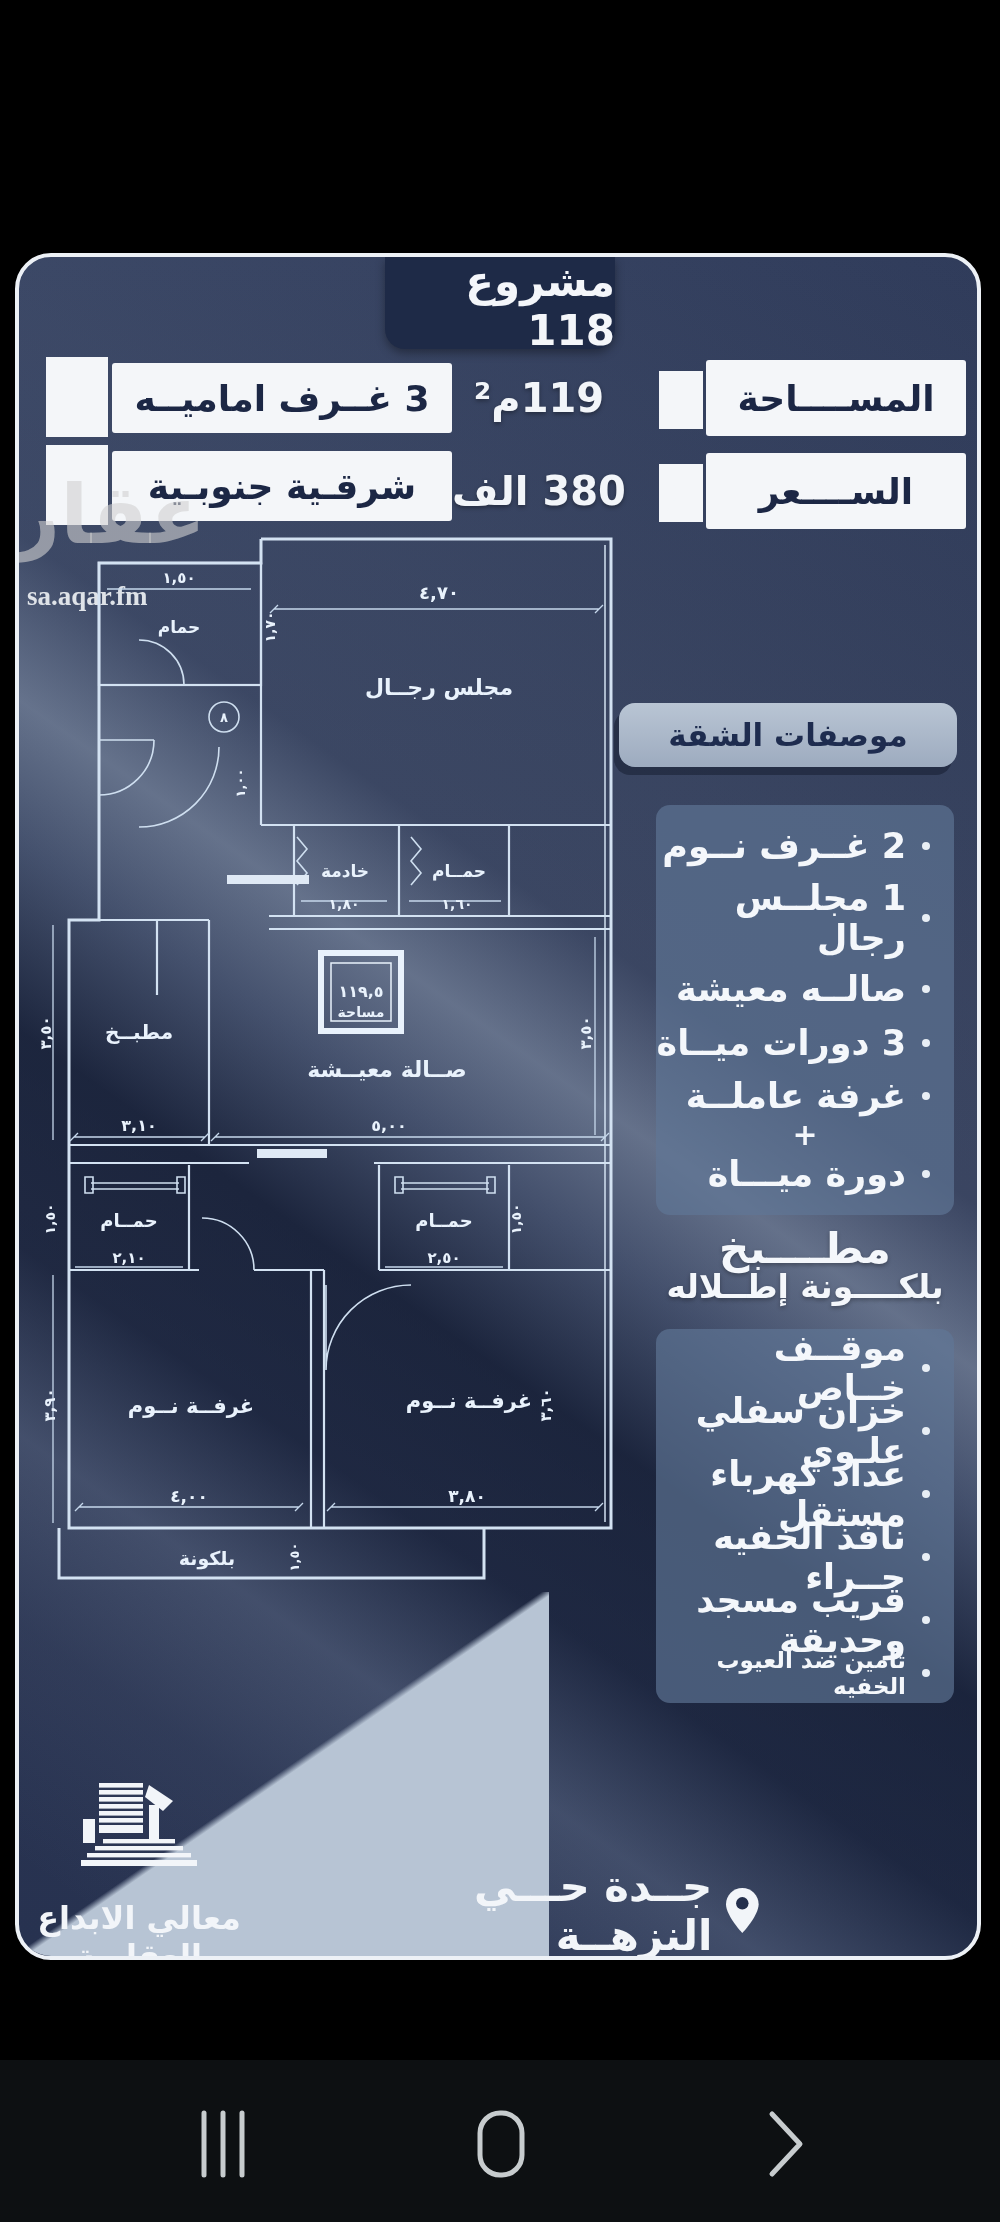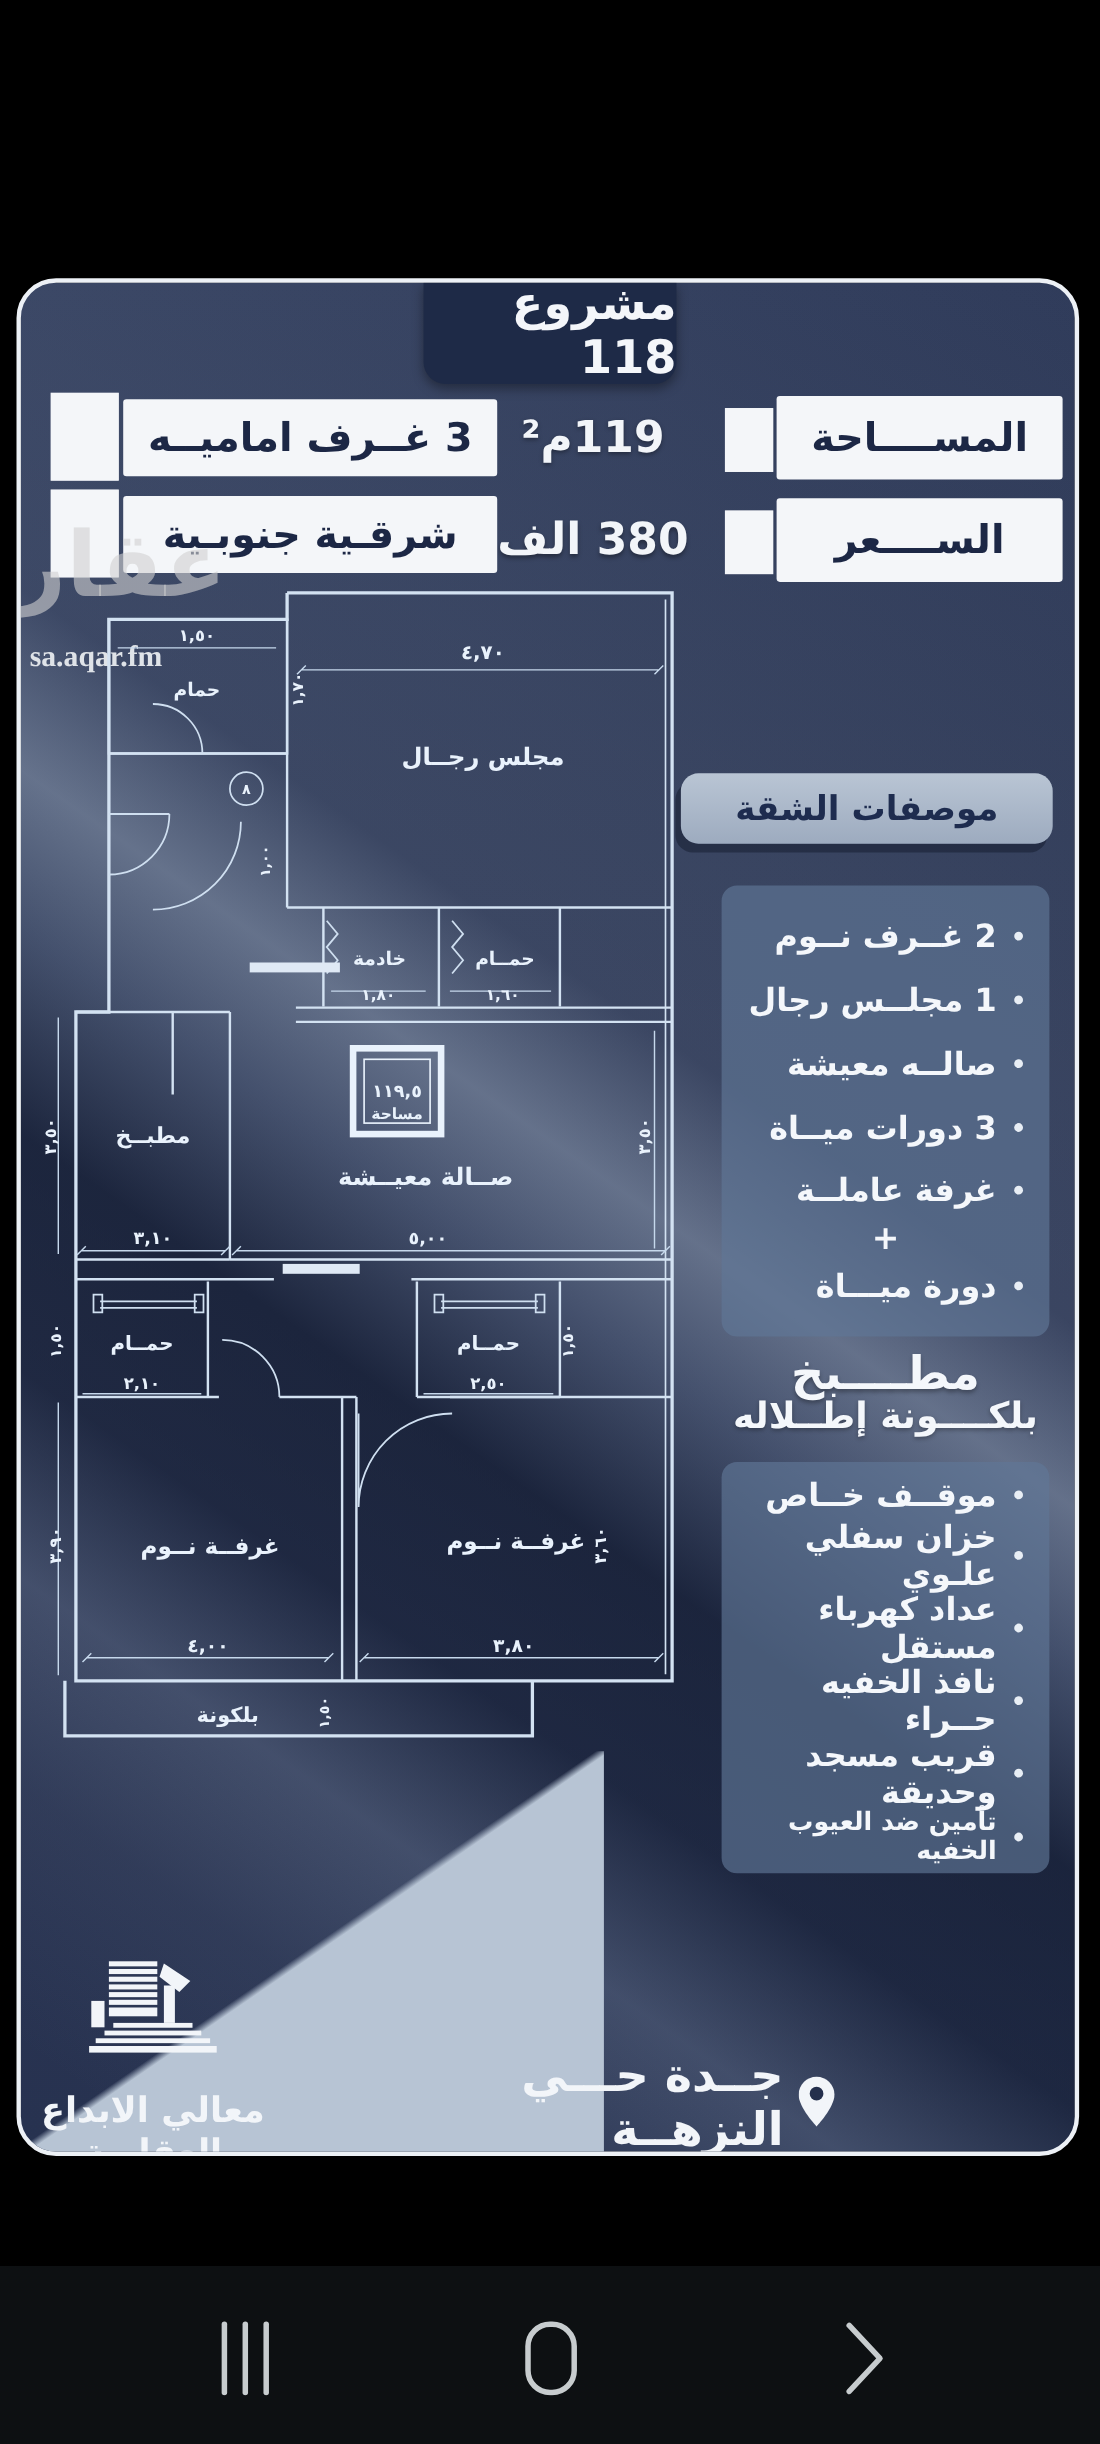--- a/index.html
+++ b/index.html
@@ -25,21 +25,21 @@
       rgba(150,166,190,.24) 78%,
       rgba(150,166,190,.08) 86%,
       rgba(255,255,255,0) 96%);
   }
   .corner-tri{
     position:absolute;left:0;top:1335px;width:530px;height:365px;pointer-events:none;
     background:linear-gradient(to bottom right, rgba(183,196,214,0) 49.3%, #b7c4d4 50.5%);
   }
   .title-box{
     position:absolute;left:366px;top:0;width:230px;height:92px;background:#1e2a47;
-    border-radius:0 0 20px 20px;display:flex;align-items:flex-end;justify-content:center;
+    border-radius:0 0 20px 20px;display:flex;align-items:flex-start;justify-content:center;
     box-shadow:0 4px 10px rgba(0,0,0,.35);
   }
   .title-box span{color:#f4f6fa;font-size:42px;font-weight:bold;direction:rtl;}
   .wbox{
     position:absolute;background:#f4f6f9;display:flex;align-items:center;justify-content:center;
     color:#1c2745;font-weight:bold;direction:rtl;border-radius:3px;
   }
   .ribbon{position:absolute;background:#f4f6f9;}
   .rib-shape{clip-path:polygon(0 0,100% 0,100% 100%,0 100%,46% 50%);width:100%;height:100%;background:inherit;}
   .val{
@@ -64,21 +64,21 @@
   }
   .spec-header span{color:#1e2c4f;font-size:31px;font-weight:bold;direction:rtl;}
   .spec-box{
     position:absolute;left:637px;width:298px;background:rgba(96,119,150,.66);
     border-radius:14px;display:flex;flex-direction:column;justify-content:space-evenly;
   }
   .spec-box1{top:548px;height:390px;padding:10px 0;}
   .spec-box2{top:1072px;height:358px;padding:8px 0;}
   .spec-item{
     display:flex;align-items:center;direction:rtl;gap:16px;padding-right:24px;
-    color:#f4f7fb;font-size:29px;font-weight:bold;min-height:44px;
+    color:#f4f7fb;font-size:35px;font-weight:bold;min-height:44px;
   }
   .spec-item .bullet{width:8px;height:8px;border-radius:50%;background:#e8eef5;flex:0 0 auto;}
   .spec-item.plus{justify-content:center;padding-right:0;font-size:30px;min-height:22px;margin:-10px 0;}
   .spec-item.long{font-size:23px;}
   .free-line{
     position:absolute;left:637px;width:298px;text-align:center;color:#f4f7fb;
     font-weight:bold;direction:rtl;text-shadow:0 2px 4px rgba(0,0,0,.3);
   }
   .kitchen-line{top:967px;font-size:42px;}
   .balcony-line{top:1010px;font-size:33px;letter-spacing:1px;}

